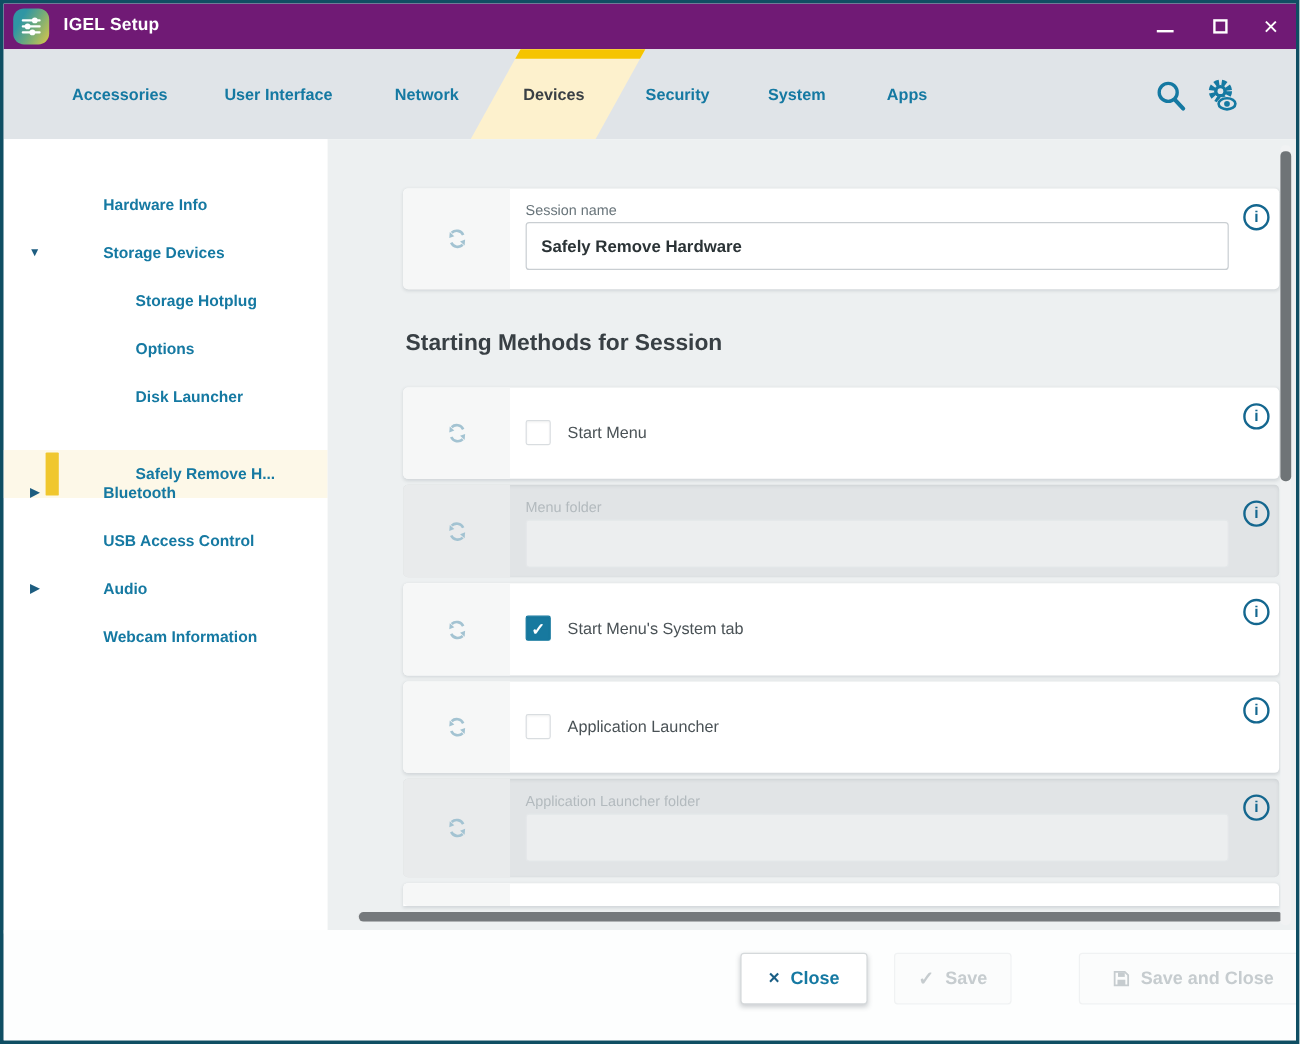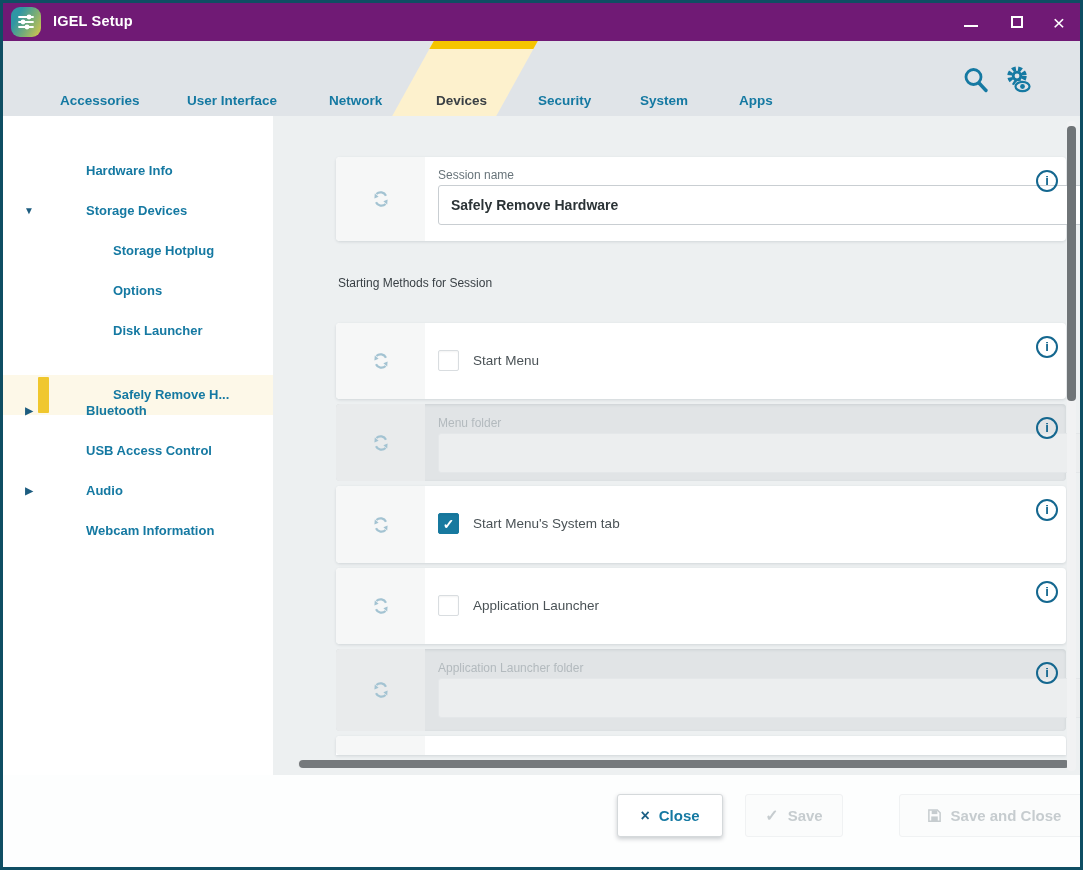--- a/index.html
+++ b/index.html
@@ -15,21 +15,21 @@
   .winctl { position:absolute; top:0; height:38px; width:34px; display:flex; align-items:center; justify-content:center; color:#fff; cursor:default; }
   .ctl-min { right:92px; } .ctl-max { right:46px; } .ctl-close { right:4px; font-size:21px; line-height:1; }
   .ctl-min .bar { width:14px; height:2.5px; background:#fff; margin-top:8px; }
   .ctl-max .box { width:12px; height:12px; border:2.5px solid #fff; }
 
   
   .tabbar { position:absolute; left:0; top:38px; right:0; height:75px; background:#e0e4e8; }
   .active-tab-shape { position:absolute; left:410px; top:0; width:104px; height:75px;
                       background:#fdf1cd; border-top:8px solid #f5c400; transform:skewX(-29deg); }
   .tab { position:absolute; top:0; height:75px; display:flex; align-items:center;
-         font-size:13.5px; font-weight:bold; color:#1579a2; cursor:pointer; white-space:nowrap;margin-top:22px; }
+         font-size:13.5px; font-weight:bold; color:#1579a2; cursor:pointer; white-space:nowrap; }
   .tab.active { color:#3a4045; }
   .t0{left:57px;} .t1{left:184px;} .t2{left:326px;} .t3{left:433px;} .t4{left:535px;} .t5{left:637px;} .t6{left:736px;}
   .tool-icon { position:absolute; top:24px; width:34px; height:34px; color:#1579a2; cursor:pointer; }
   .tool-search { left:958px; } .tool-gear-eye { left:1000px; }
 
   
   .body { position:absolute; left:0; top:113px; right:0; height:662px; }
   .sidebar { position:absolute; left:0; top:0; width:270px; height:662px; background:#fff; }
   .content { position:absolute; left:270px; top:0; right:0; height:662px; background:#edf0f1; }
 
@@ -49,42 +49,42 @@
           box-shadow:0 1px 3px rgba(40,60,70,.14); }
   .card .resetcol { position:absolute; left:0; top:0; bottom:0; width:89px; background:#f6f7f7;
                     border-radius:4px 0 0 4px; display:flex; align-items:center; justify-content:center; }
   .reset-btn { width:24px; height:24px; color:#a3c3d2; cursor:pointer; }
   .card.disabled { background:#e1e4e6; box-shadow:inset 0 1px 3px rgba(60,70,80,.12); }
   .card.disabled .resetcol { background:#e9ebec; }
   .info-btn { position:absolute; right:8px; top:13px; width:22px; height:22px; border:2px solid #14678f; border-radius:50%;
               color:#14678f; font-size:13px; font-weight:bold; font-style:normal; text-align:center; line-height:18px; cursor:pointer; }
 
   .field-label { position:absolute; left:102px; top:11px; font-size:12px; color:#68747a; }
-  .field-input { position:absolute; left:102px; top:28px; width:646px; height:40px; border:1px solid #c9ced2; border-radius:3px;
+  .field-input { position:absolute; left:102px; top:28px; width:586px; height:40px; border:1px solid #c9ced2; border-radius:3px;
                  background:#fff; font-family:"Liberation Sans",sans-serif; font-size:14px; font-weight:bold; color:#2b3336; padding:0 12px; }
   .card.disabled .field-label { color:#b3babe; }
   .card.disabled .field-input { background:#eceeef; border:1px solid #e4e7e9; color:#b3babe; font-weight:normal; }
 
   .checkbox { position:absolute; left:102px; top:27px; width:21px; height:21px; border-radius:2px; cursor:pointer;
               background:#fff; border:1px solid #d9dde0; box-shadow:inset 0 1px 2px rgba(0,0,0,.05);
               display:flex; align-items:center; justify-content:center; }
   .checkbox.checked { background:#17799f; border:1px solid #17799f; color:#fff; font-size:14px; font-weight:bold; }
   .cb-label { position:absolute; left:137px; top:30px; font-size:13.5px; color:#4a5256; }
 
   .session-card { top:41px; height:84px; }
   .row1 { top:207px; height:76px; }
   .row2 { top:288px; height:77px; }
   .row3 { top:370px; height:77px; }
   .row4 { top:452px; height:76px; }
   .row5 { top:533px; height:82px; }
   .partial-card { top:620px; height:19px; border-radius:4px 4px 0 0; }
   .row2 .field-label, .row5 .field-label { top:12px; }
   .row2 .field-input, .row5 .field-input { top:29px; }
 
-  .section-heading { position:absolute; left:65px; top:160px; font-size:12px; font-weight:normal; color:#383f44; }
+  .section-heading { position:absolute; left:65px; top:160px; font-size:19px; font-weight:bold; color:#383f44; }
 
   
   .vscroll { position:absolute; right:4px; top:5px; width:9px; height:650px; background:#f1f2f3; border-radius:4px; }
   .vscroll .thumb { position:absolute; left:0; top:5px; width:9px; height:275px; background:#6f7477; border-radius:4px; }
   .hscroll { position:absolute; left:25px; top:644px; width:774px; height:8px; background:#e7e9ea; border-radius:4px; }
   .hscroll .thumb { position:absolute; left:1px; top:0; width:770px; height:8px; background:#75797c; border-radius:4px; }
 
   
   .footer { position:absolute; left:0; bottom:0; right:0; height:92px; background:#fdfefe; }
   .btn { position:absolute; top:19px; height:43px; border-radius:3px; font-family:"Liberation Sans",sans-serif;

